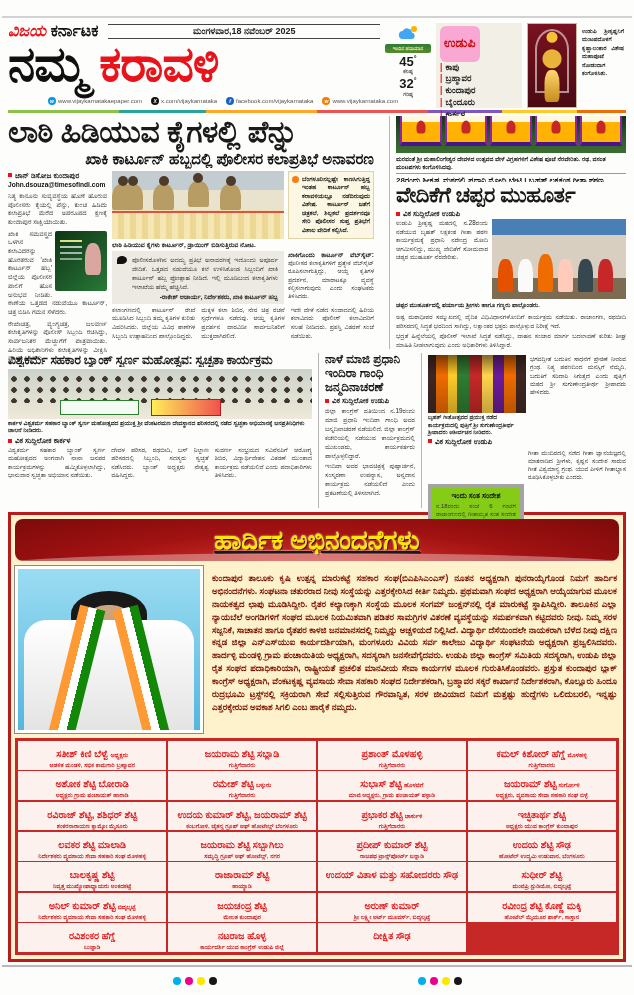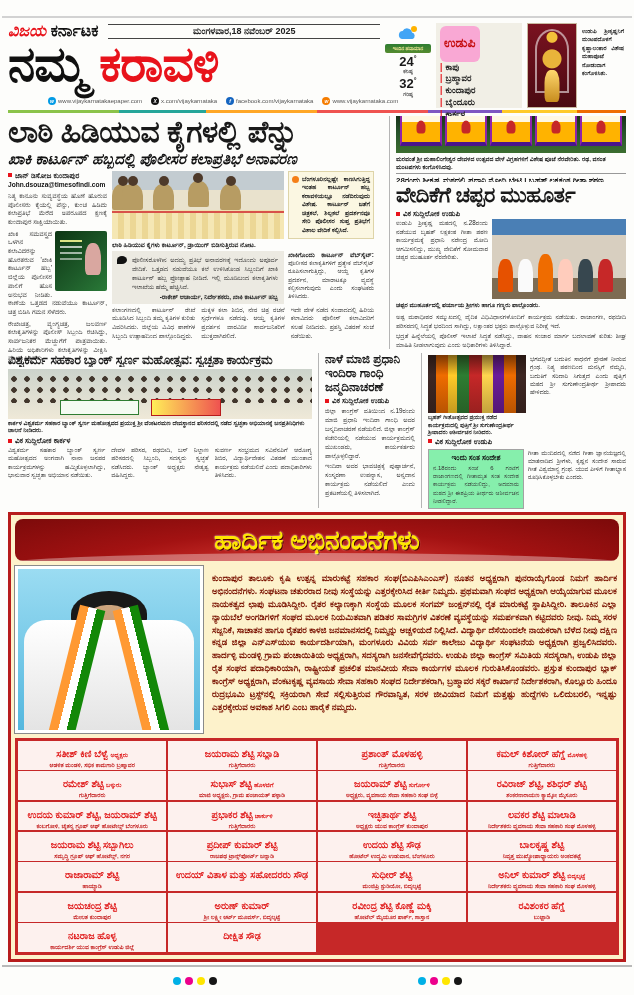--- a/index.html
+++ b/index.html
@@ -45,21 +45,21 @@
   .photo-deity::before{content:""; position:absolute; inset:5px 7px 14px; border:2px solid rgba(255,255,255,.55); border-radius:50% 50% 0 0/32% 32% 0 0;}
   .photo-deity::after{content:""; position:absolute; left:50%; bottom:5px; transform:translateX(-50%); width:15px; height:32px; background:linear-gradient(#ffd76e,#c78c1e); border-radius:40% 40% 20% 20%;}
   .photo-note{width:42px; font-size:5.8px; line-height:1.45; text-align:justify; color:#222; padding-top:4px; font-weight:600;}
 
   .rainbow{height:3px; margin:2px 8px 0; background:linear-gradient(90deg,#8bc34a 0 18%, #26a69a 18% 32%, #ffa726 32% 50%, #ef5350 50% 68%, #7e57c2 68% 80%, #ffca28 80% 92%, #ef6c00 92% 100%);}
 
   
   .secA{display:flex; gap:15px; padding:3px 8px 2px; height:238px;}
   .lead{flex:1; min-width:0; display:flex; flex-direction:column;}
   .lead h1{font-size:30px; font-weight:800; letter-spacing:-0.5px; line-height:1.05; white-space:nowrap;}
-  .deck{font-size:15px; font-weight:700; text-align:left; margin:2px 0 3px; color:#111;font-style:italic;}
+  .deck{font-size:15px; font-weight:700; text-align:right; margin:2px 0 3px; color:#111;}
   .lead-body{display:flex; gap:5px; flex:1; min-height:0;}
   .lcol1{width:99px; font-size:6.6px; line-height:1.32; text-align:justify; color:#222;}
   .byline{display:flex; align-items:center; gap:3px; font-weight:800; font-size:7.3px; margin-bottom:1px;}
   .redsq{width:4px; height:4px; background:#e8131b; flex:none;}
   .email{font-weight:700; font-size:6.6px; margin-bottom:2px; color:#111;}
   .lcol1 p{margin-bottom:3px;}
   .inset{width:52px; height:60px; float:right; margin:1px 0 2px 3px; background:linear-gradient(135deg,#0d3514,#1e5c2a 60%,#2a7a38); border-radius:2px; position:relative;}
   .inset::before{content:""; position:absolute; right:6px; top:12px; width:16px; height:32px; background:#d9a7a0; border-radius:45% 45% 20% 20%;}
   .inset::after{content:""; position:absolute; left:5px; top:9px; width:22px; height:2.5px; background:rgba(255,255,150,.85); box-shadow:0 6px 0 rgba(255,255,255,.7),0 12px 0 rgba(255,255,255,.6),0 18px 0 rgba(255,255,255,.5);}
   .lmid{flex:1; display:flex; flex-direction:column; gap:2px; min-width:0;}
@@ -122,27 +122,27 @@
   .gita{width:198px; display:flex; flex-direction:column;}
   .gita h3{font-size:10.4px; font-weight:800; white-space:nowrap; overflow:hidden; margin-bottom:2px; letter-spacing:-0.2px;}
   .gita-row{display:flex; gap:4px;}
   .gita-left{width:98px; flex:none;}
   .photo-gita{width:98px; height:58px; position:relative;
     background:linear-gradient(90deg,#3e2723 0 8%,#ef6c00 8% 20%,#ffca28 20% 30%,#2e7d32 30% 42%,#c62828 42% 55%,#ffd54f 55% 66%,#6a1b9a 66% 78%,#ef6c00 78% 90%,#3e2723 90% 100%);}
   .photo-gita::before{content:""; position:absolute; inset:0; background:linear-gradient(rgba(20,10,5,.55),transparent 35%, rgba(20,10,5,.25));}
   .gcap{font-size:5.8px; line-height:1.3; font-weight:600; color:#222; margin-top:1px;}
   .gita-text{flex:1; font-size:6.2px; line-height:1.34; text-align:justify; color:#222;}
   .gita-row2{display:flex; gap:4px; margin-top:2px; flex:1;}
-  .santbox{width:96px; flex:none; background:#86efac; border:1px solid #a3a3a3; padding:3px 4px; font-size:6px; line-height:1.38; text-align:justify; color:#333;}
+  .santbox{width:96px; flex:none; background:#84cc16; border:4px solid #a3a3a3; padding:3px 4px; font-size:6px; line-height:1.38; text-align:justify; color:#333;margin-top:35px;}
   .santbox b{display:block; font-size:7.4px; text-align:center; margin-bottom:1px; color:#111;}
   .gita-p2{flex:1; font-size:6.2px; line-height:1.34; text-align:justify; color:#222;}
 
   
   .ad{margin:1px 8px 0; border:3px solid #b71c1c; background:#fdf2cb; padding:4px; height:450px; display:flex; flex-direction:column;}
-  .ad-banner{height:42px; flex:none; background:radial-gradient(ellipse at 50% 135%, #e5423a 0%, #a31212 55%, #7c0a0a 100%); border-radius:8px; display:flex; align-items:center; justify-content:center; position:relative; overflow:hidden;}
+  .ad-banner{height:42px; flex:none; background:radial-gradient(ellipse at 50% 135%, #e5423a 0%, #a31212 55%, #7c0a0a 100%); border-radius:8px; display:flex; align-items:center; justify-content:center; position:relative; overflow:hidden;text-decoration:underline;}
   .ad-banner::after{content:""; position:absolute; left:-10%; right:-10%; bottom:-26px; height:34px; background:rgba(255,255,255,.35); border-radius:50%;}
   .ad-banner span{color:#ffe600; font-size:26px; font-weight:800; text-shadow:1px 1px 0 #4d0000, 0 0 2px #fff;}
   .ad-main{display:flex; gap:7px; margin-top:5px; flex:1; min-height:0;}
   .ad-photo{width:188px; flex:none; background:linear-gradient(#9bdcf2,#54b7de); border:3px solid #fff; outline:1.5px solid #8a8a8a; position:relative; overflow:hidden;}
   .man-hair{position:absolute; top:22px; left:50%; transform:translateX(-50%); width:76px; height:46px; background:#191919; border-radius:50% 50% 40% 40%;}
   .man-face{position:absolute; top:36px; left:50%; transform:translateX(-50%); width:64px; height:76px; background:linear-gradient(#cda57e,#b98e66); border-radius:46%;}
   .man-glasses{position:absolute; top:70px; left:50%; transform:translateX(-50%); display:flex; gap:5px;}
   .man-glasses i{width:21px; height:11px; border:2px solid #4a4a4a; border-radius:3px; background:rgba(255,255,255,.22);}
   .man-shirt{position:absolute; bottom:0; left:50%; transform:translateX(-50%); width:170px; height:110px; background:linear-gradient(#ffffff,#e4e4e4); border-radius:22px 22px 0 0;}
   .scarf{position:absolute; bottom:-6px; width:26px; height:130px; background:linear-gradient(90deg,#ff9933 0 34%,#ffffff 34% 66%,#138808 66% 100%);}
@@ -215,21 +215,21 @@
     </div>
 
     <div class="weather">
       <div class="wicon">
         <svg width="24" height="17" viewBox="0 0 24 17">
             <circle cx="18" cy="4" r="3" fill="#ffb300"></circle>
             <path d="M6 14a4 4 0 0 1 .6-7.9A5 5 0 0 1 16 7.5 3.4 3.4 0 0 1 16.5 14z" fill="#42a5f5"></path>
           </svg>
       </div>
       <span class="wbadge">ಇಂದಿನ ಹವಾಮಾನ</span>
-      <div class="temp"><span>24</span><sup>°</sup></div>
+      <div class="temp"><span>45</span><sup>°</sup></div>
       <div class="tlabel">ಕನಿಷ್ಠ</div>
       <div class="temp"><span>32</span><sup>°</sup></div>
       <div class="tlabel">ಗರಿಷ್ಠ</div>
     </div>
 
     <div class="edition">
       <span class="edname">ಉಡುಪಿ</span>
       <div class="edrow">
           <span class="edsep">|</span>
           <span class="edarea">ಕಾಪು</span>
@@ -431,20 +431,24 @@
     <div class="cell">
       <span class="nm">ಪ್ರಶಾಂತ್ ಮೊಳಹಳ್ಳಿ</span>
       <div class="sub">ಗುತ್ತಿಗೆದಾರರು</div>
     </div>
 
     <div class="cell">
       <span class="nm">ಕಮಲ್ ಕಿಶೋರ್ ಹೆಗ್ಡೆ</span><span class="sfx">ಮೊಳಹಳ್ಳಿ</span>
       <div class="sub">ಗುತ್ತಿಗೆದಾರರು</div>
     </div>
 
+    <div class="cell">
+      <span class="nm">ಅಶೋಕ ಶೆಟ್ಟಿ ಬೋರಾಡಿ</span>
+      <div class="sub">ಅಧ್ಯಕ್ಷರು ಗ್ರಾಮ ಪಂಚಾಯತ್ ಹಾರಾಡಿ</div>
+    </div>
 
     <div class="cell">
       <span class="nm">ರಮೇಶ್ ಶೆಟ್ಟಿ</span><span class="sfx">ಬಳ್ಕುರು</span>
       <div class="sub">ಗುತ್ತಿಗೆದಾರರು</div>
     </div>
 
     <div class="cell">
       <span class="nm">ಸುಭಾಸ್ ಶೆಟ್ಟಿ</span><span class="sfx">ಹೊಳಜಿಗೆ</span>
       <div class="sub">ಮಾಜಿ ಅಧ್ಯಕ್ಷರು, ಗ್ರಾಮ ಪಂಚಾಯತ್ ಪಳ್ಳಾಡಿ</div>
     </div>

